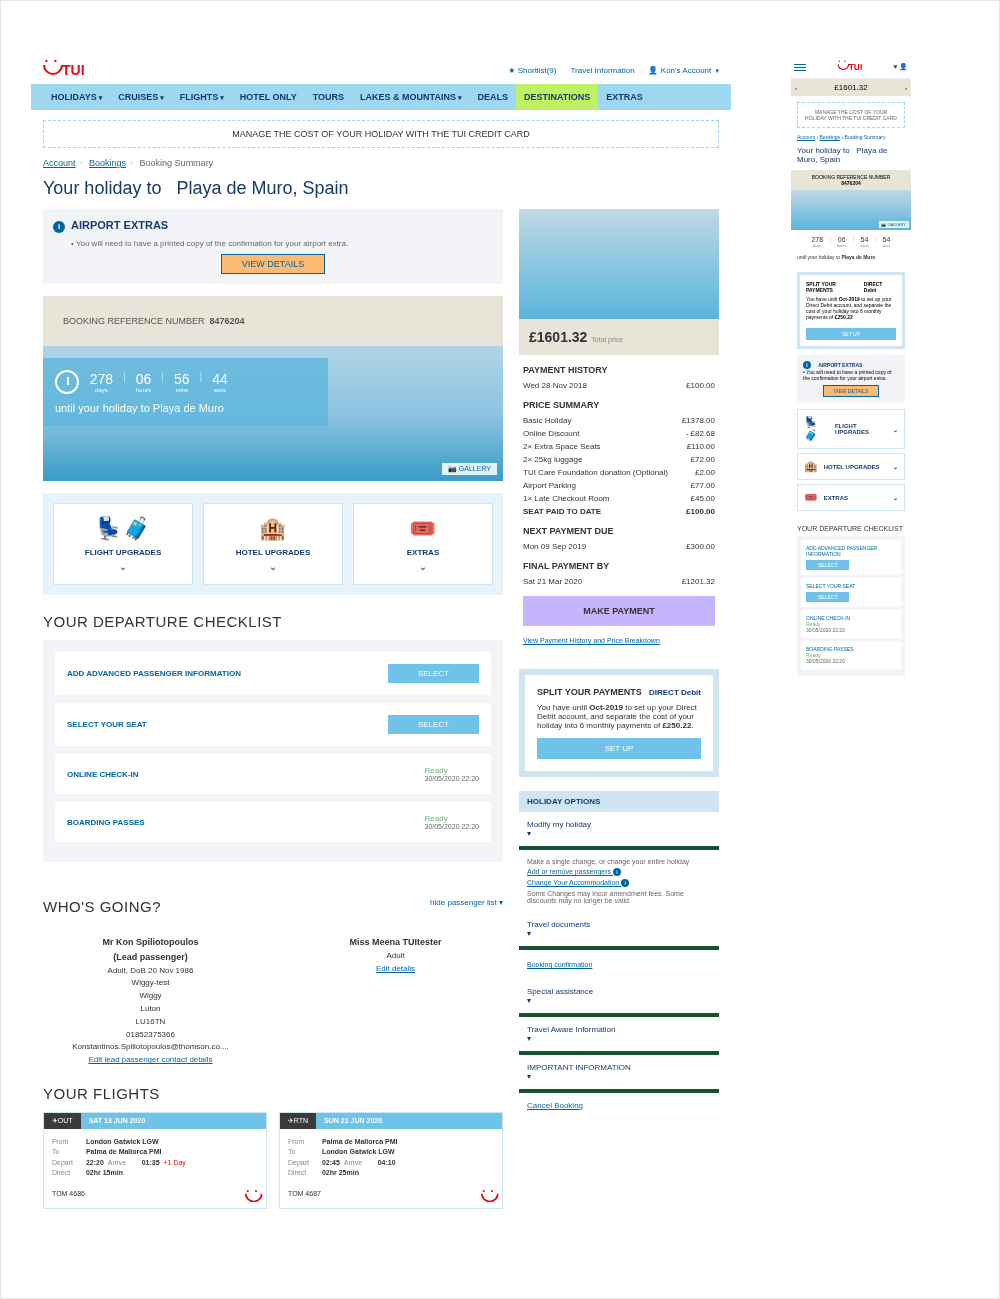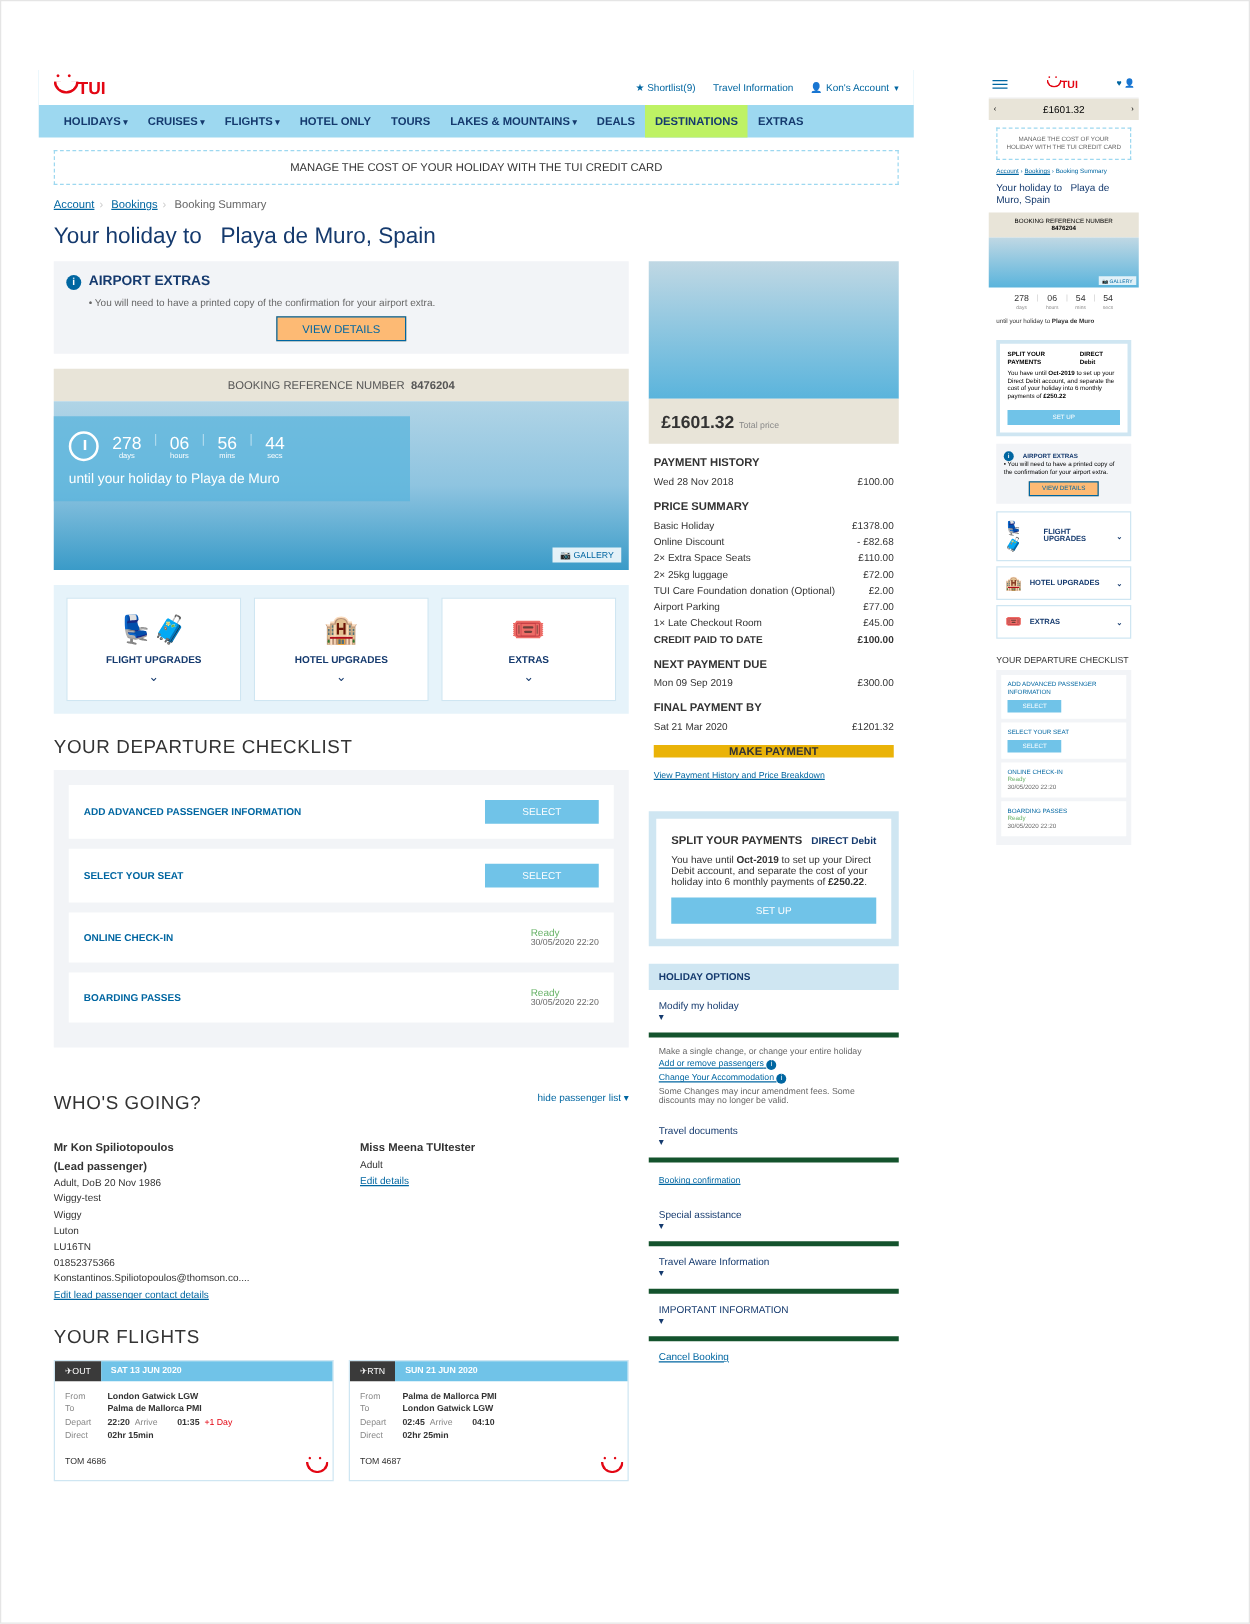--- a/index.html
+++ b/index.html
@@ -31,21 +31,21 @@
 .two-col { display: flex; gap: 16px; }
 .col-l { flex: 1; min-width: 0; }
 .col-r { width: 200px; }
 
 .extras-box { background: #f2f4f7; padding: 10px; margin-bottom: 12px; }
 .extras-head { color: #153a6e; font-weight: bold; font-size: 11px; }
 .info-icon { display: inline-block; width: 12px; height: 12px; background: #0066a1; color: #fff; border-radius: 50%; text-align: center; line-height: 12px; font-size: 8px; margin-right: 6px; }
 .extras-text { font-size: 8px; color: #666; margin: 6px 0 6px 18px; }
 .btn-outline { display: block; margin: 6px auto 0; border: 1px solid #0066a1; color: #0066a1; background: #fdba74; padding: 4px 20px; font-size: 9px; cursor: pointer; }
 
-.ref-bar { background: #e8e4d8; text-align: center; padding: 8px; font-size: 9px; color: #555; }
+.ref-bar { background: #e8e4d8; padding: 20px; font-size: 9px; color: #555; }
 .hero { height: 135px; background: linear-gradient(180deg,#b0d4e6 0%, #8ec4e0 50%, #3a9bc8 100%); position: relative; }
 .hero-overlay { position: absolute; left: 0; top: 12px; width: 62%; background: rgba(90,180,220,0.75); padding: 12px; color: #fff; }
 .clock-icon { display: inline-block; width: 24px; height: 24px; border: 2px solid #fff; border-radius: 50%; vertical-align: middle; margin-right: 8px; position: relative; }
 .clock-icon::after { content: ''; position: absolute; left: 50%; top: 25%; width: 2px; height: 8px; background: #fff; }
 .countdown { display: inline-flex; gap: 10px; vertical-align: middle; }
 .cd-unit { text-align: center; }
 .cd-num { font-size: 14px; }
 .cd-lbl { font-size: 6px; }
 .hero-sub { margin-top: 8px; font-size: 11px; }
 .gallery-tag { position: absolute; right: 6px; bottom: 6px; background: rgba(255,255,255,0.85); color: #0066a1; font-size: 7px; padding: 2px 6px; }
@@ -60,42 +60,42 @@
 .checklist { background: #f2f4f7; padding: 12px; }
 .check-item { background: #fff; padding: 12px; margin-bottom: 8px; display: flex; align-items: center; }
 .check-label { font-size: 8px; color: #0066a1; font-weight: bold; flex: 1; }
 .check-status { font-size: 8px; color: #6bb46b; margin-right: 20px; }
 .check-date { font-size: 7px; color: #666; }
 .btn-sel { background: #70c3e8; color: #fff; border: none; padding: 5px 30px; font-size: 8px; cursor: pointer; }
 
 .who-head { display: flex; align-items: center; margin: 18px 0 10px; }
 .hide-list { margin-left: auto; color: #0066a1; font-size: 8px; }
 .who-cols { display: flex; gap: 30px; }
-.who-col { flex: 1; font-size: 8px; color: #333; line-height: 1.6; }
+.who-col { flex: 1; font-size: 8px; color: #333; line-height: 1.6; text-align: center; }
 .who-col strong { font-size: 9px; }
 .link { color: #0066a1; text-decoration: underline; cursor: pointer; }
 
 .flights { display: flex; gap: 12px; }
 .flight-card { flex: 1; border: 1px solid #cfe6f2; }
 .flight-head { display: flex; }
 .flight-dir { background: #3a3a3a; color: #fff; padding: 4px 8px; font-size: 7px; }
 .flight-date { background: #70c3e8; flex: 1; padding: 4px 8px; font-size: 7px; color: #fff; font-weight: bold; }
 .flight-body { padding: 8px; font-size: 7px; color: #333; line-height: 1.5; position: relative; }
 .flight-body .smile-sm { position: absolute; right: 6px; bottom: 4px; transform: scale(0.9); }
 .lbl { color: #888; display: inline-block; width: 32px; }
 
 
 .thumb-hero { height: 110px; background: linear-gradient(180deg,#c0d8e4,#5ab4dc); }
 .price-bar { background: #e8e4d8; padding: 10px; font-size: 14px; color: #333; }
 .price-bar small { font-size: 7px; color: #888; }
 .pay-section { padding: 10px 4px; }
 .pay-h { font-size: 9px; font-weight: bold; color: #333; margin-bottom: 4px; }
 .pay-row { display: flex; justify-content: space-between; font-size: 8px; color: #333; padding: 2px 0; }
 .pay-row.total { font-weight: bold; }
-.btn-pay { display: block; width: 100%; background: #eab308; color: #333; border: none; font-size: 9px; font-weight: bold; margin: 8px 0; cursor: pointer; }
+.btn-pay { display: block; width: 100%; background: #c4b5fd; color: #333; border: none; padding: 10px; font-size: 9px; font-weight: bold; margin: 8px 0; cursor: pointer; }
 .small-link { font-size: 7px; color: #0066a1; text-decoration: underline; }
 
 .split-box { border: 6px solid #cfe6f2; padding: 12px; margin-top: 14px; font-size: 8px; color: #333; }
 .split-head { font-weight: bold; color: #333; font-size: 9px; display: flex; justify-content: space-between; align-items: center; margin-bottom: 6px; }
 .dd-logo { font-size: 8px; color: #153a6e; font-weight: bold; }
 .btn-setup { display: block; width: 100%; background: #70c3e8; color: #fff; border: none; padding: 6px; margin-top: 8px; font-size: 8px; cursor: pointer; }
 
 .opt-section { margin-top: 14px; }
 .opt-head-bar { background: #cfe6f2; padding: 6px 8px; font-size: 8px; font-weight: bold; color: #153a6e; }
 .opt-item { border-bottom: 4px solid #14532d; padding: 8px; font-size: 8px; color: #153a6e; display: flex; justify-content: flex-end; flex-direction: column; }
@@ -343,21 +343,21 @@
               </div>
             <div class="pay-row">
                 <span>Airport Parking</span>
                 <span>£77.00</span>
               </div>
             <div class="pay-row">
                 <span>1× Late Checkout Room</span>
                 <span>£45.00</span>
               </div>
             <div class="pay-row total">
-                <span>CREDIT PAID TO DATE</span>
+                <span>SEAT PAID TO DATE</span>
                 <span>£100.00</span>
               </div>
             <div class="pay-h" style="margin-top:8px">NEXT PAYMENT DUE</div>
             <div class="pay-row">
                 <span>Mon 09 Sep 2019</span>
                 <span>£300.00</span>
               </div>
             <div class="pay-h" style="margin-top:8px">FINAL PAYMENT BY</div>
             <div class="pay-row">
                 <span>Sat 21 Mar 2020</span>

